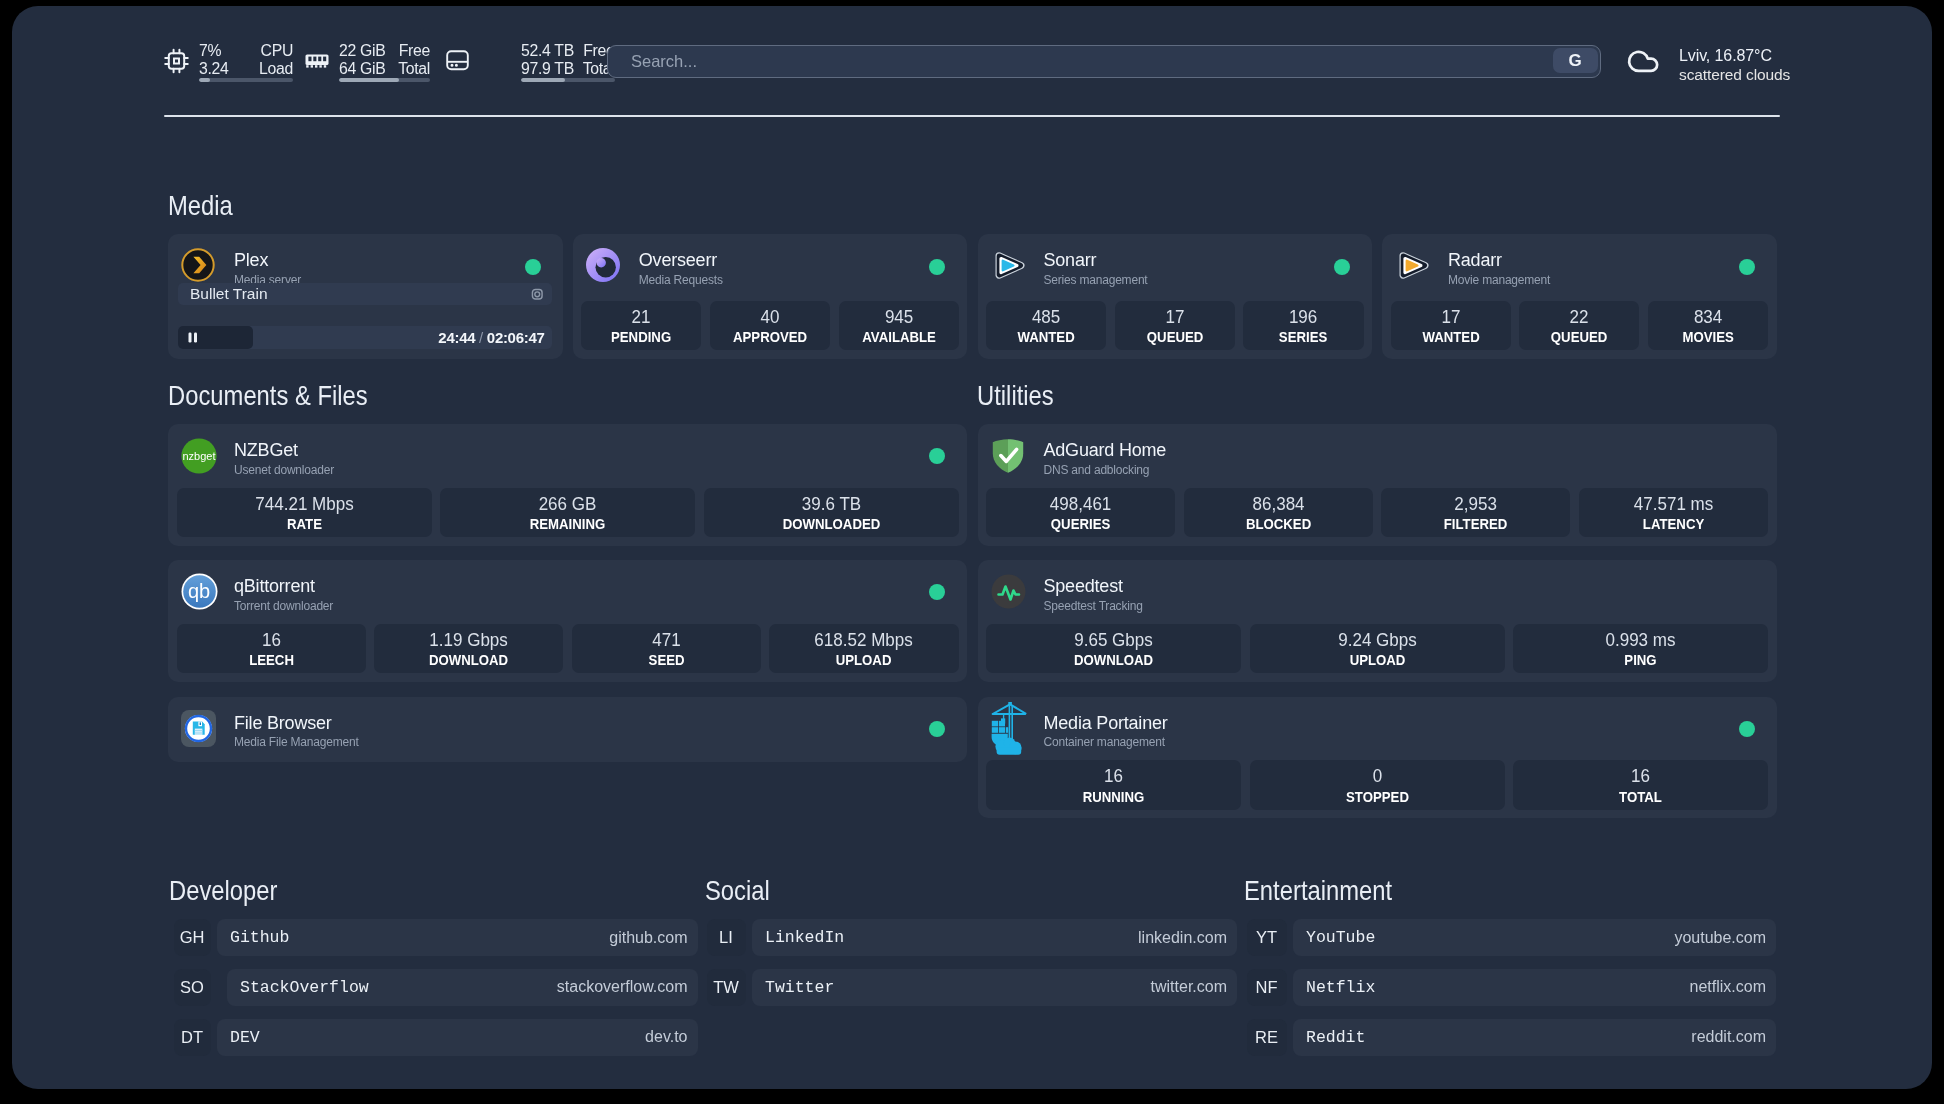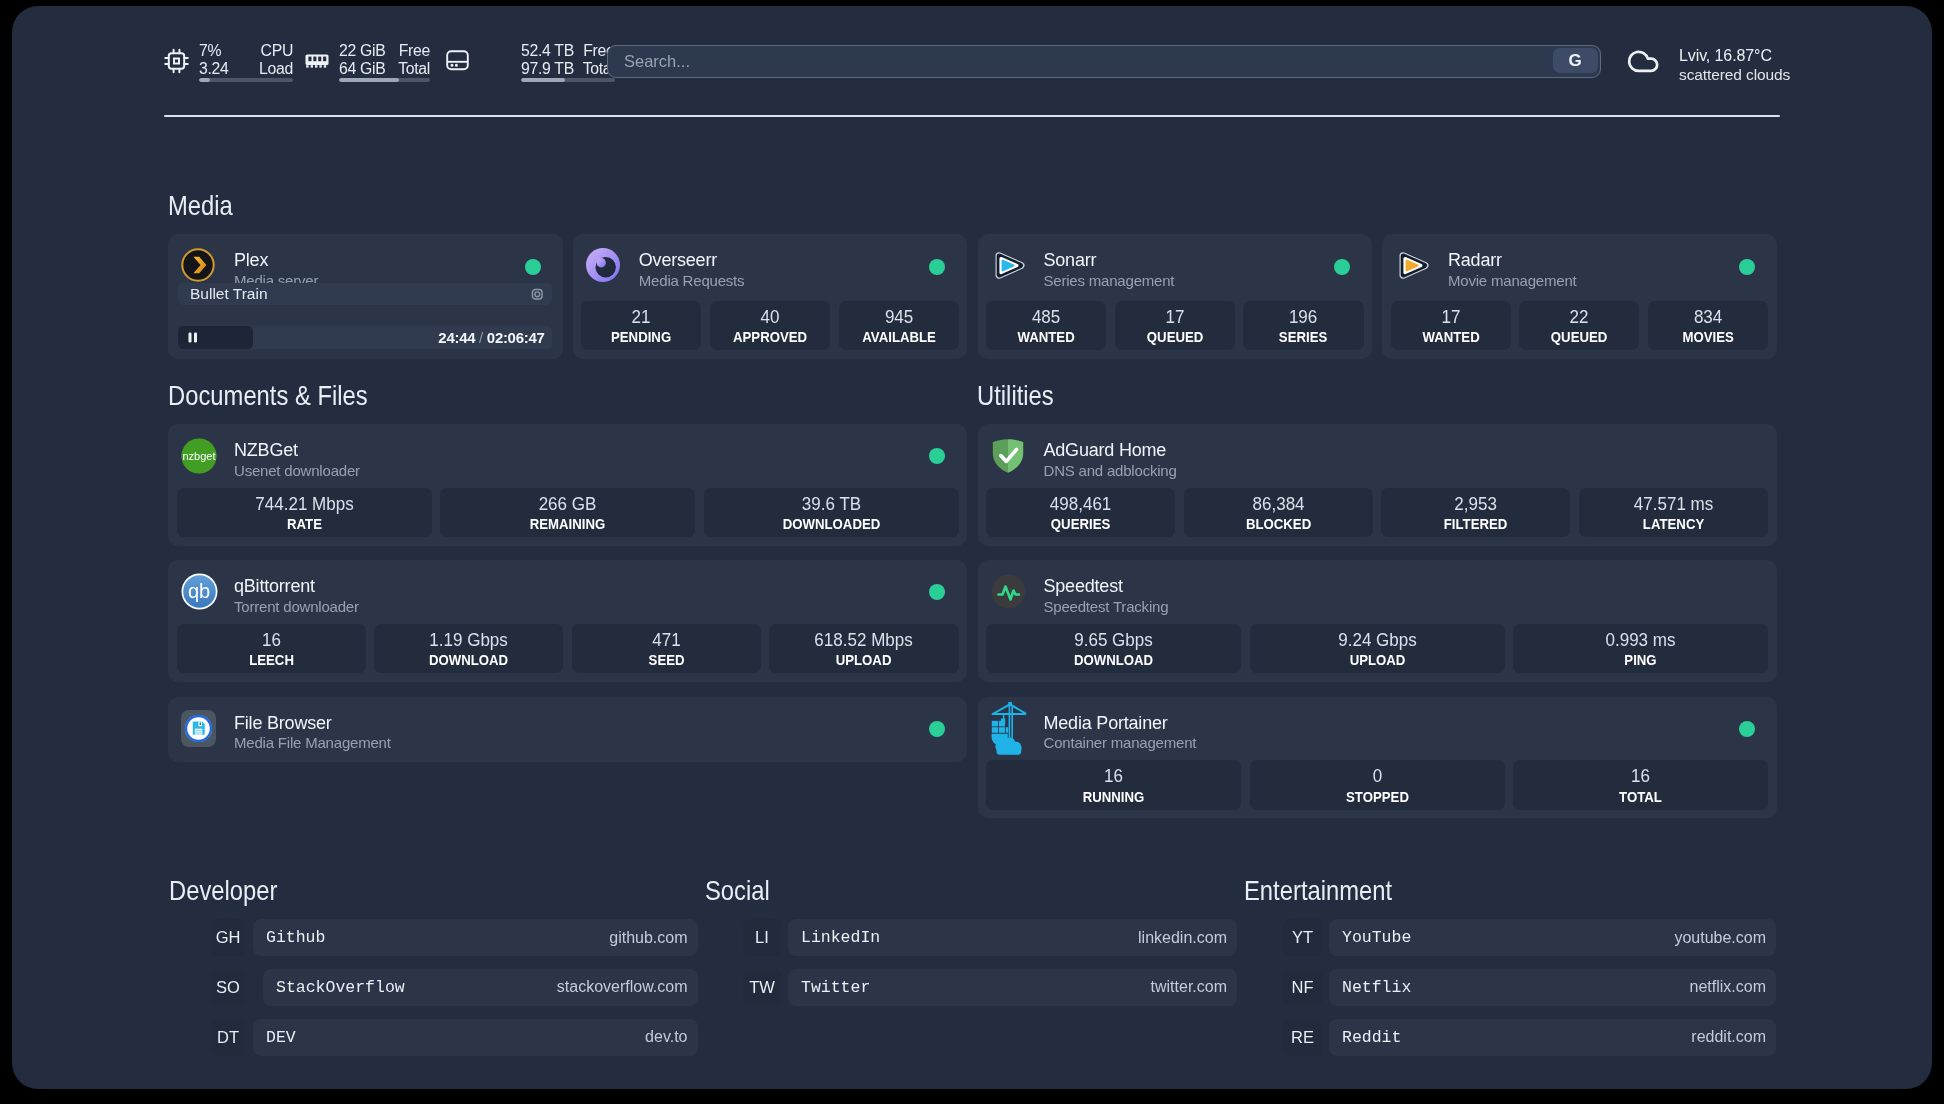--- a/index.html
+++ b/index.html
@@ -4,39 +4,39 @@
 <style>
   html,body{margin:0;padding:0;background:#000;width:1944px;height:1104px;overflow:hidden;}
   *{box-sizing:border-box;font-family:"Liberation Sans",sans-serif;}
   .page{position:absolute;left:12px;top:6px;width:1920px;height:1083px;background:#232d3f;border-radius:26px;overflow:hidden;}
   .abs{position:absolute;}
   
   .res{position:absolute;top:41.5px;}
   .rrow{display:flex;justify-content:space-between;font-size:15.8px;line-height:18px;color:#e7ecf2;letter-spacing:-.3px;white-space:nowrap;}
   .rbar{margin-top:0.5px;height:4px;border-radius:2px;background:#4b5669;position:relative;overflow:hidden;}
   .rbar i{position:absolute;left:0;top:0;bottom:0;background:#9da8b6;border-radius:2px;}
-  .search{position:absolute;left:607px;top:44.5px;width:994px;height:33px;background:#2d394f;border:1.5px solid #5f6b80;border-radius:9px;font-size:16.5px;color:#97a2b3;line-height:30px;padding-left:16px;}
+  .search{position:absolute;left:607px;top:44.5px;width:994px;height:33px;background:#2d394f;border:1.5px solid #5f6b80;border-radius:9px;font-size:16.5px;color:#97a2b3;line-height:30px;padding-left:23px;}
   .gbtn{position:absolute;right:2.5px;top:2.5px;width:45px;height:25px;background:#3e4b66;border-radius:7px;color:#f0f4f9;font-size:17px;font-weight:700;text-align:center;line-height:25px;}
   .hr{position:absolute;left:164px;top:114.5px;width:1616px;height:2px;background:#dde3eb;border-radius:2px;}
   .h1{position:absolute;font-size:28px;font-weight:500;color:#e9eef5;line-height:28px;transform:scaleX(.85);transform-origin:0 50%;white-space:nowrap;}
   
   .card{position:absolute;background:#2b3547;border-radius:10px;}
   .cic{position:absolute;left:13px;top:14px;}
   .ct{position:absolute;left:66px;top:15px;font-size:18px;font-weight:500;color:#f1f5fa;line-height:22px;letter-spacing:-.2px;}
-  .cs{position:absolute;left:66px;top:36.5px;font-size:15px;color:#96a1b2;line-height:19px;letter-spacing:-.2px;}
+  .cs{position:absolute;left:66px;top:36.5px;font-size:12px;color:#96a1b2;line-height:19px;letter-spacing:-.2px;}
   .dott{position:absolute;right:22px;top:25px;width:16px;height:16px;border-radius:50%;background:#29cf97;}
   .stats{position:absolute;left:8.5px;right:8.5px;bottom:8.5px;display:flex;gap:8.5px;}
   .sb{flex:1;height:49.5px;background:#222c3d;border-radius:7px;text-align:center;padding-top:6px;}
   .sv{font-size:18.5px;color:#dbe1ea;line-height:20px;transform:scaleX(.92);}
   .sl{font-size:15px;font-weight:700;color:#fff;line-height:17px;margin-top:1.5px;transform:scaleX(.88);}
   
   .prow{position:absolute;left:10px;right:11px;background:#303b50;border-radius:5px;}
   
   .bk{position:absolute;height:37px;display:flex;gap:6px;}
-  .bab{align-self:stretch;background:#212b3c;border-radius:8px;display:flex;align-items:center;justify-content:center;font-size:16.5px;font-weight:500;color:#e9eef4;flex:none;margin-left:36px;}
+  .bab{align-self:stretch;background:#212b3c;border-radius:8px;display:flex;align-items:center;justify-content:center;font-size:16.5px;font-weight:500;color:#e9eef4;flex:none;}
   .bkb{flex:1;min-width:0;background:#2b3547;border-radius:8px;display:flex;align-items:center;}
   .bn{margin-left:13.5px;font-size:16.5px;color:#ebf0f6;font-family:Liberation Mono, monospace;}
   .bu{margin-left:auto;margin-right:10px;font-size:16px;color:#c4ccd8;}
 </style>
 </head>
 <body>
 <div class="page"></div>
 
 <svg class="abs" style="left:164px;top:48px" width="25" height="26" viewBox="0 0 24 24" fill="none" stroke="#eef2f7" stroke-width="1.9" stroke-linecap="round">
   <rect x="4.6" y="4.6" width="14.8" height="14.8" rx="2.6"></rect>

